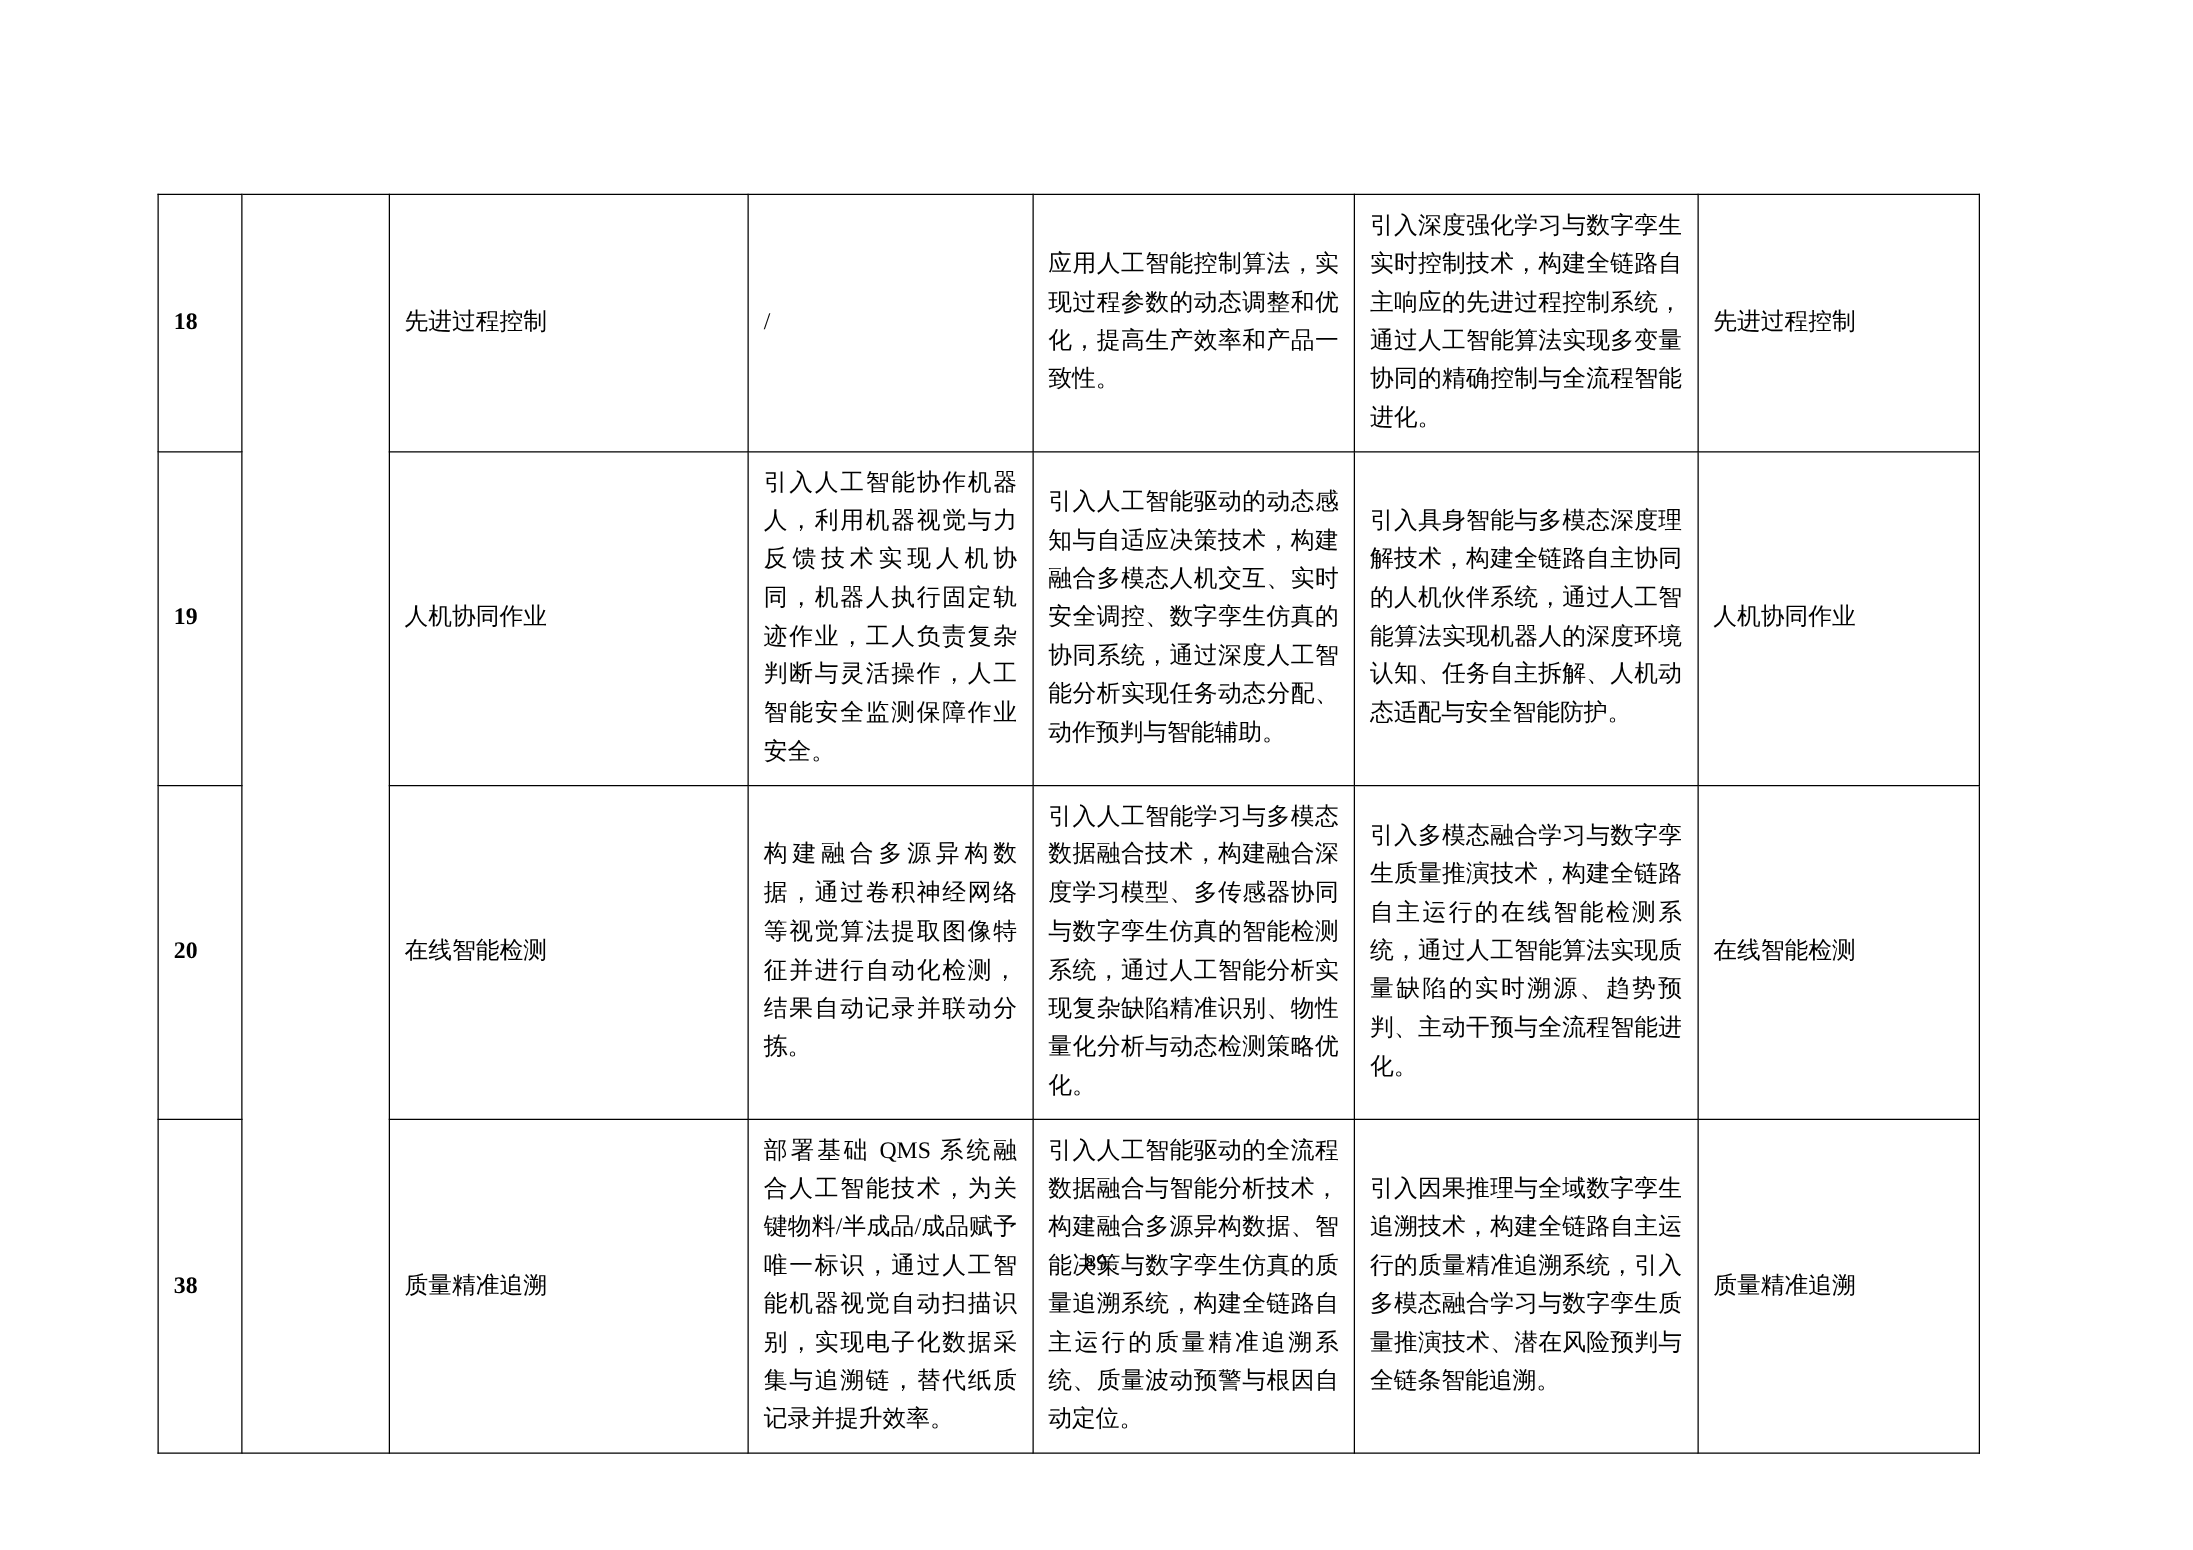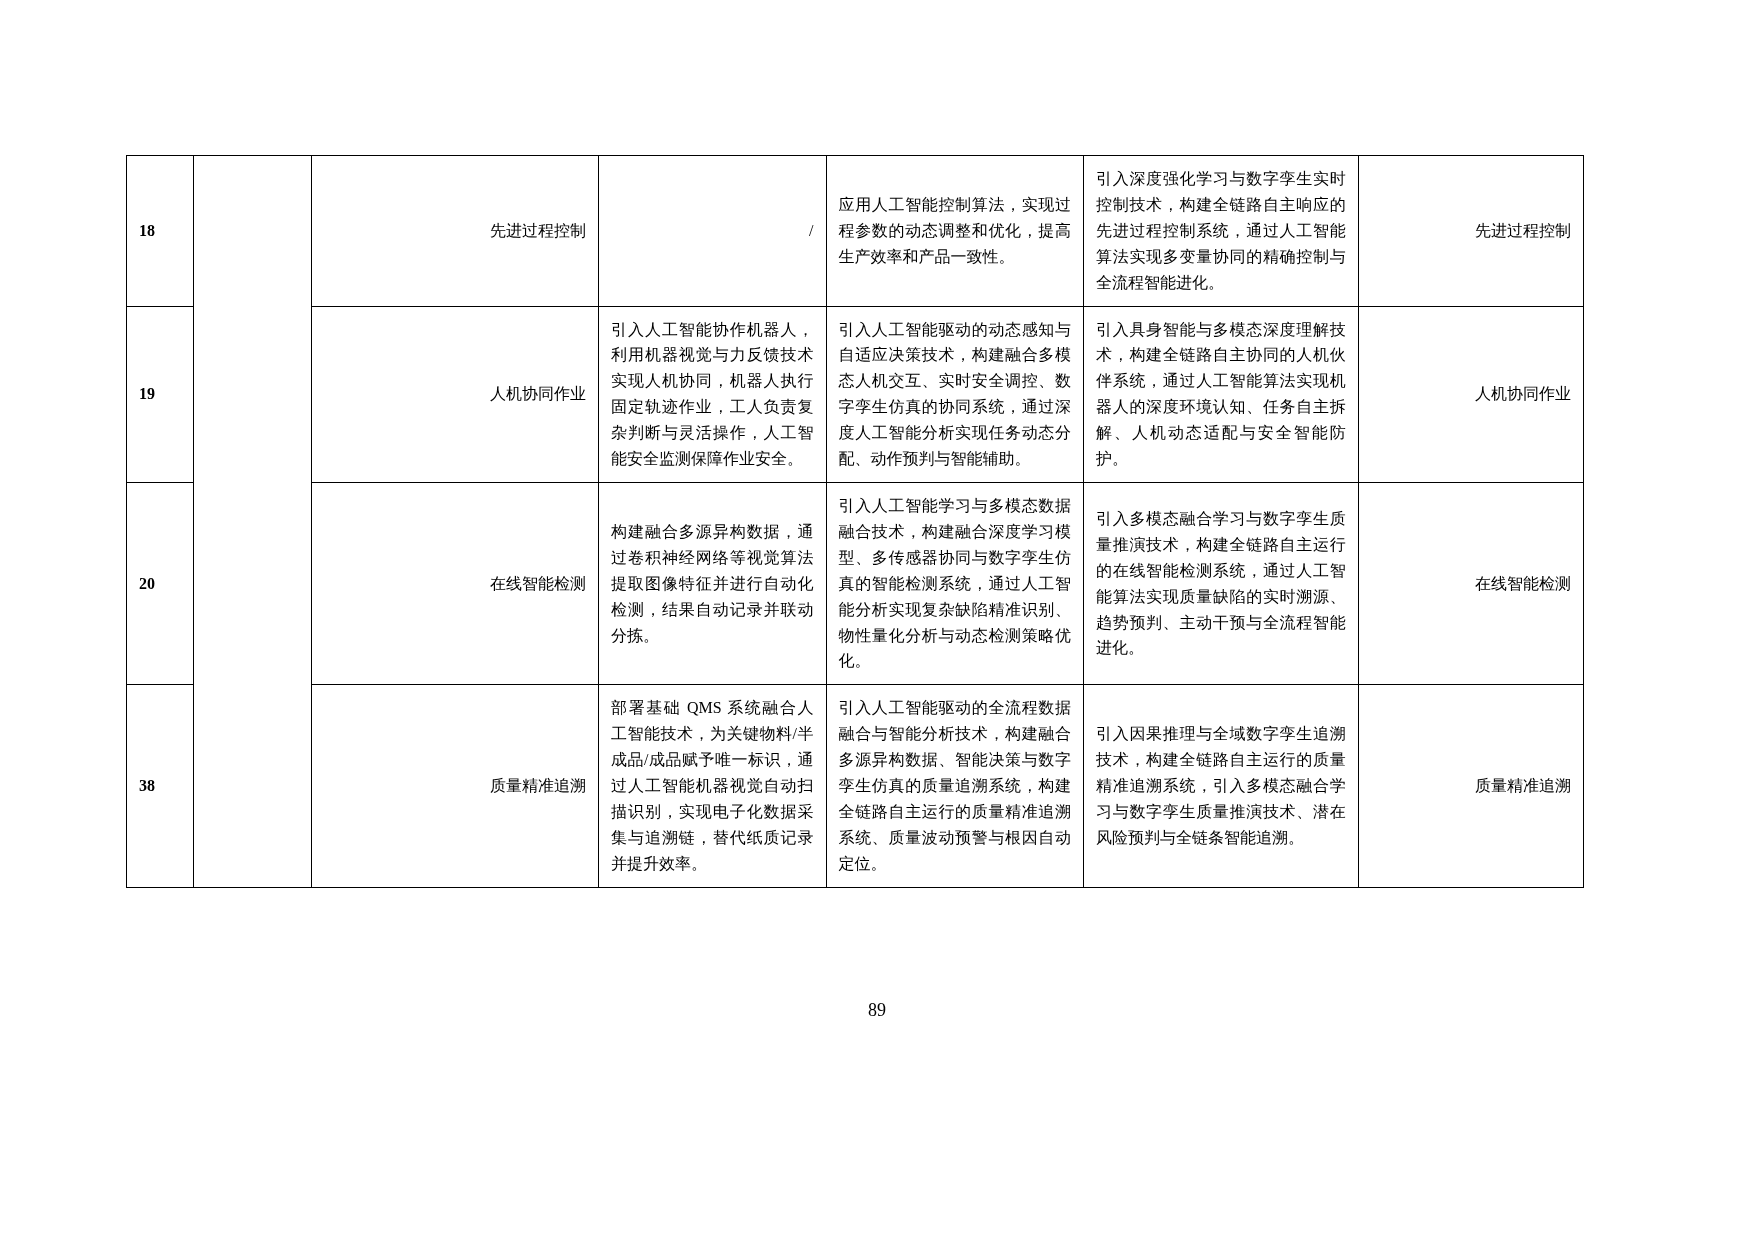--- a/index.html
+++ b/index.html
@@ -27,39 +27,39 @@
     left: 126px;
     top: 155px;
     width: 1458px;
     border-collapse: collapse;
     table-layout: fixed;
   }
   table.doc-table td {
     border: 1px solid #000000;
     vertical-align: middle;
     padding: 10px 12px;
-    font-size: 16px;
+    font-size: 19px;
     line-height: 1.62;
     font-family: "Liberation Serif", "DejaVu Serif", serif;
   }
   col.c-num    { width: 62px; }
   col.c-cat    { width: 110px; }
   col.c-name   { width: 268px; }
   col.c-base   { width: 212px; }
   col.c-mid    { width: 240px; }
   col.c-high   { width: 256px; }
   col.c-tail   { width: 210px; }
 
   td.num {
     text-align: left;
     font-weight: bold;
     font-size: 18px;
   }
   td.center {
-    text-align: right;
+    text-align: left;
   }
   td.justify {
     text-align: justify;
     text-justify: inter-ideograph;
   }
   td.blank {
     border-top: none;
     border-bottom: none;
   }
   .page-number {

